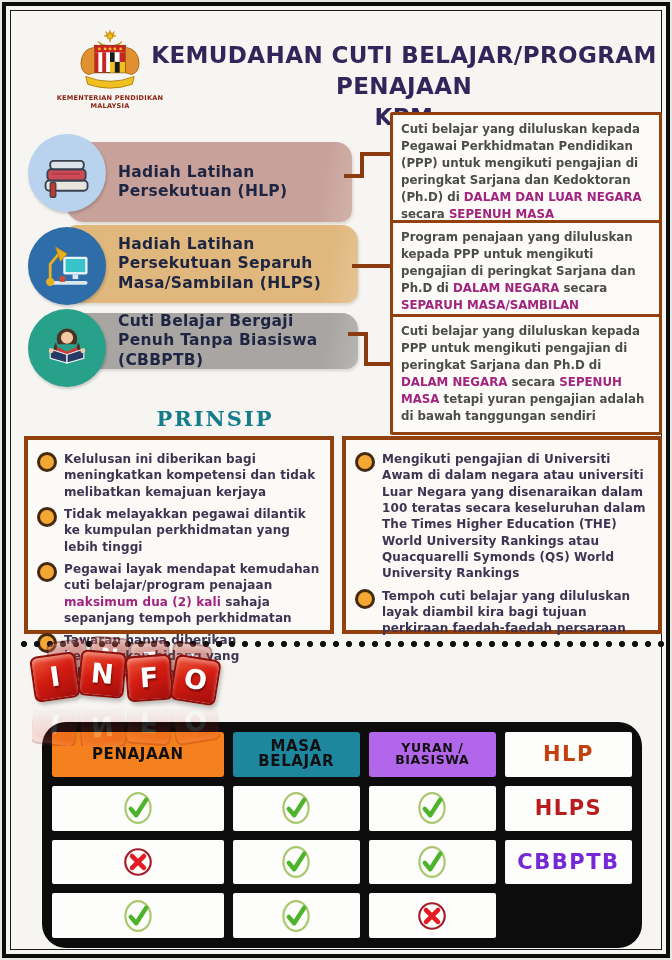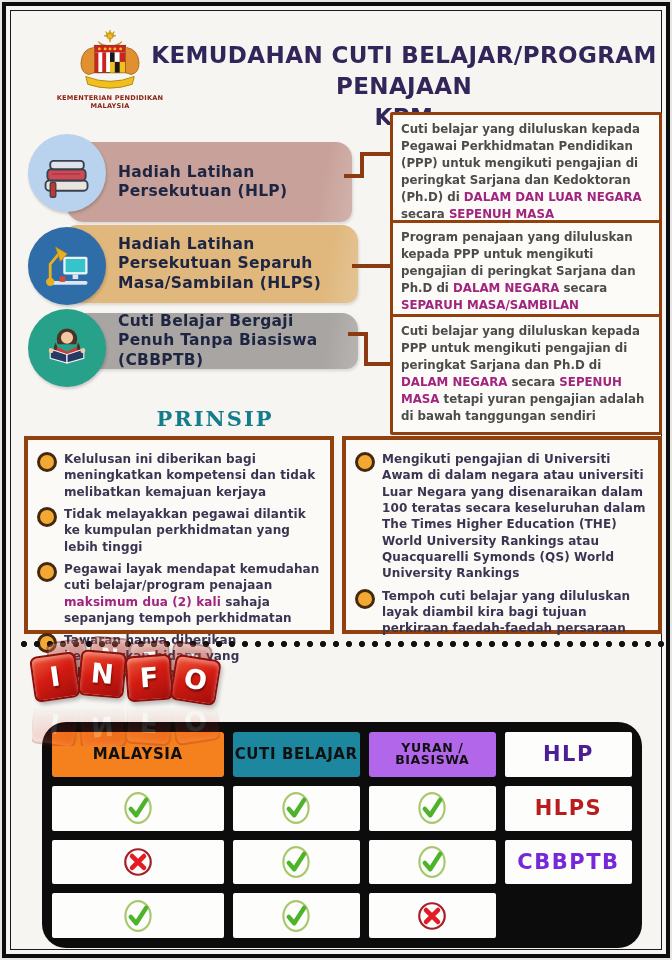--- a/index.html
+++ b/index.html
@@ -223,24 +223,24 @@
     </div>
 
   <div class="dotted-sep"></div>
   <div class="dice-area">
       <div class="dice-ghost"><span class="die die-0">I</span><span class="die die-1">N</span><span class="die die-2">F</span><span class="die die-3">O</span></div>
       <div class="dice-row"><span class="die die-0">I</span><span class="die die-1">N</span><span class="die die-2">F</span><span class="die die-3">O</span></div>
       <div class="dice-reflect"><span class="die die-0">I</span><span class="die die-1">N</span><span class="die die-2">F</span><span class="die die-3">O</span></div>
     </div>
 
   <div class="info-table">
-      <div class="th" style="background: rgb(245, 128, 30);">MALAYSIA</div>
-      <div class="th" style="background: rgb(29, 135, 160);">CUTI BELAJAR</div>
+      <div class="th" style="background: rgb(245, 128, 30);">PENAJAAN</div>
+      <div class="th" style="background: rgb(29, 135, 160);">MASA BELAJAR</div>
       <div class="th small" style="background: rgb(178, 102, 234);">YURAN / BIASISWA</div>
-      <div class="tl" style="color: #4c1d95;">HLP</div>
+      <div class="tl" style="color: #c2410c;">HLP</div>
       <div class="tc">
         <svg width="36" height="36" viewBox="0 0 40 40">
           <ellipse cx="20" cy="20" rx="14" ry="16.5" fill="none" stroke="#a9c86e" stroke-width="2.4"></ellipse>
           <path d="M12 21 L18 28 L29 11" fill="none" stroke="#4db32b" stroke-width="5" stroke-linecap="round" stroke-linejoin="round"></path>
         </svg>
       </div>
       <div class="tc">
         <svg width="36" height="36" viewBox="0 0 40 40">
           <ellipse cx="20" cy="20" rx="14" ry="16.5" fill="none" stroke="#a9c86e" stroke-width="2.4"></ellipse>
           <path d="M12 21 L18 28 L29 11" fill="none" stroke="#4db32b" stroke-width="5" stroke-linecap="round" stroke-linejoin="round"></path>

